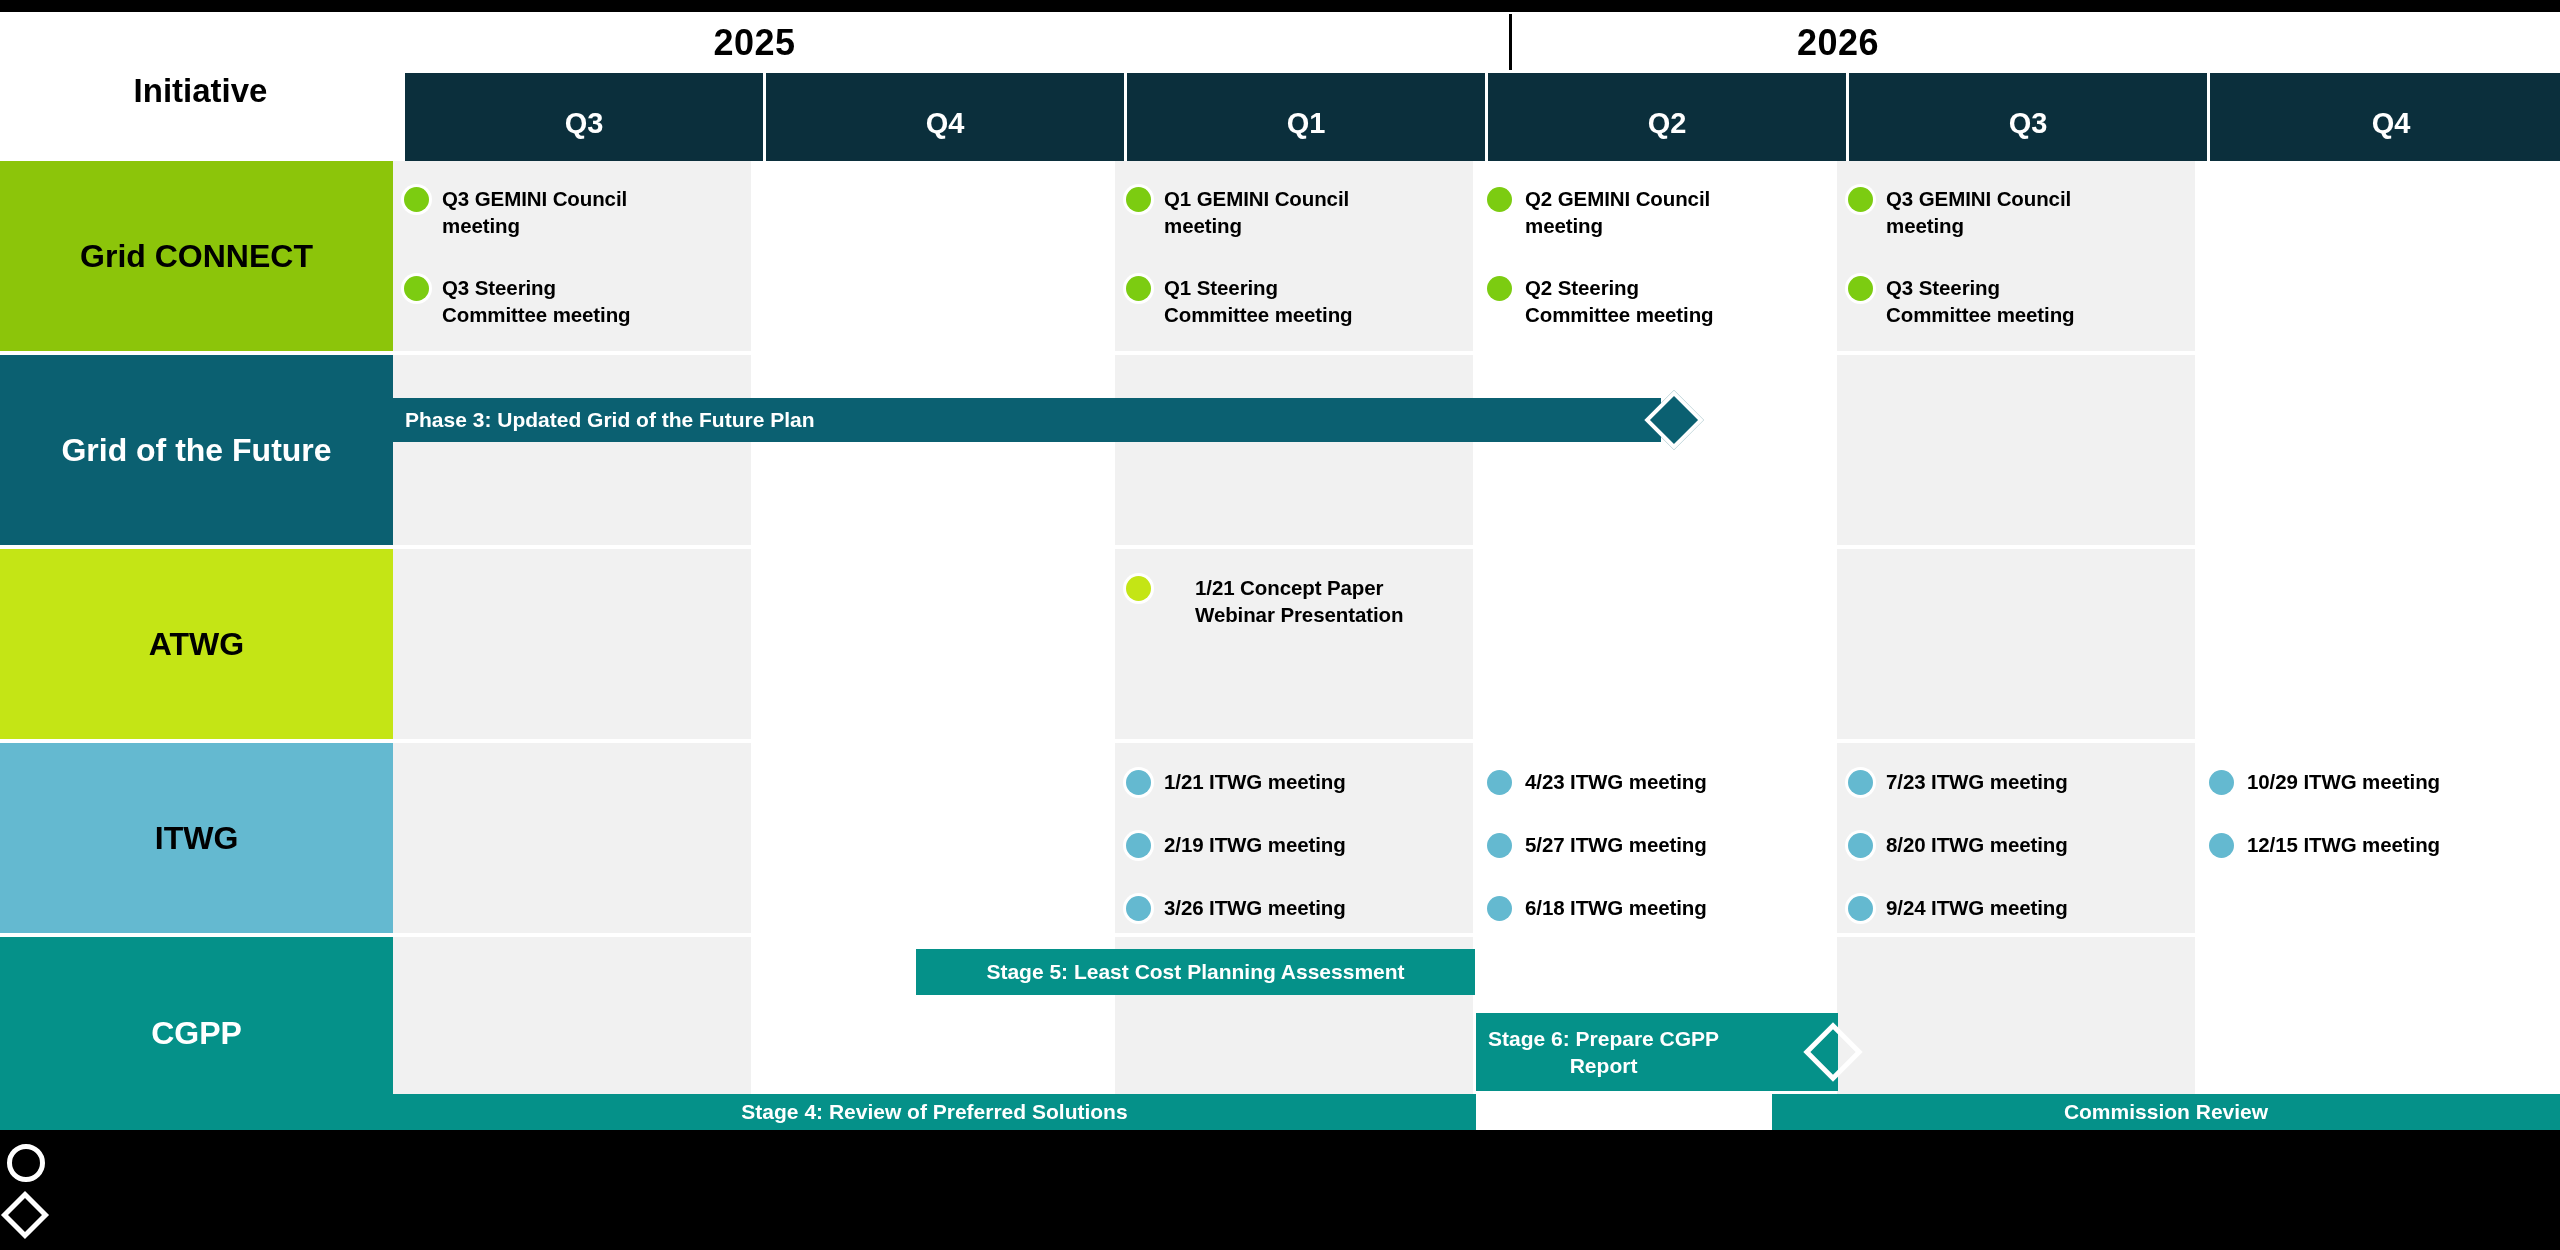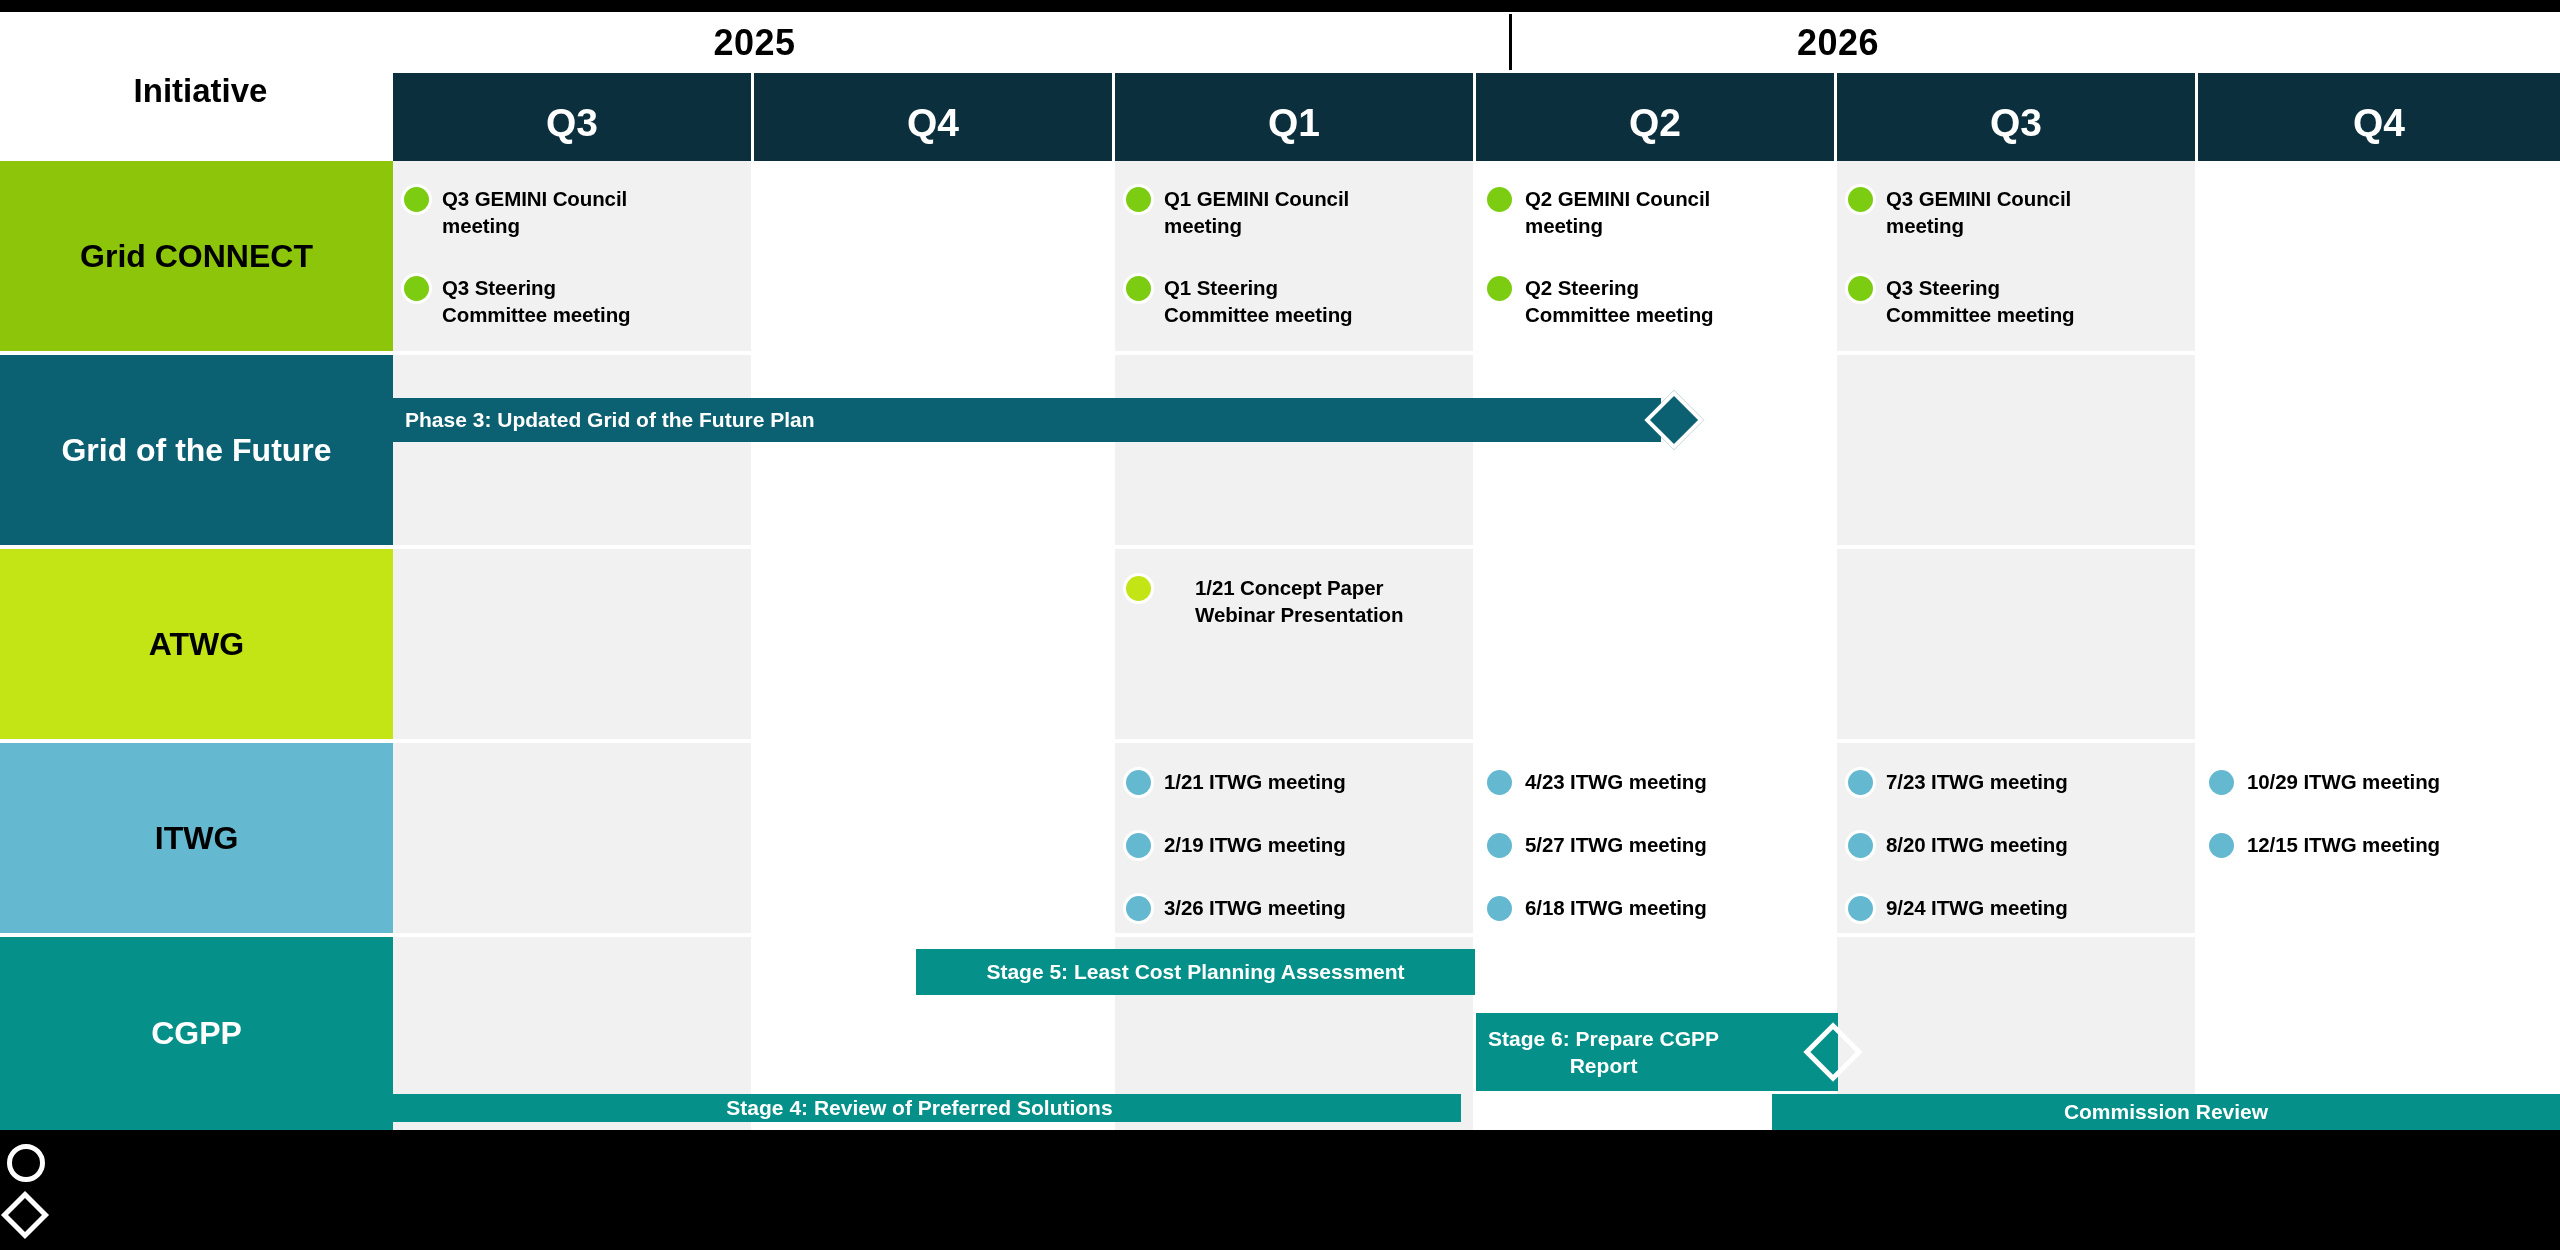--- a/index.html
+++ b/index.html
@@ -62,21 +62,21 @@
     position: absolute;
     left: 393px; top: 61px;
     width: 2167px; height: 88px;
   }
   .q-head {
     position: absolute;
     top: 0; height: 100px;
     background: #0b2f3c;
     border-right: 3px solid #ffffff;
     display: flex; align-items: center; justify-content: center;
-    color: #ffffff; font-size: 39px; font-weight: bold;
+    color: #ffffff; font-size: 29px; font-weight: bold; margin-left: 12px;
   }
   .q-head:last-child { border-right: none; }
 
   
   .body-grid {
     position: absolute;
     left: 0px; top: 149px;
     width: 2560px; height: 969px;
   }
 
@@ -327,21 +327,21 @@
       <div class="bar center" style="left:916px;top:788px;width:559px;height:46px;background:#059189;">
         <span>Stage 5: Least Cost Planning Assessment</span>
       </div>
 
       <div class="bar left" style="left:1476px;top:852px;width:362px;height:78px;background:#059189;">
         <span>Stage 6: Prepare CGPP
  Report</span>
       </div>
       <div class="diamond outline" style="left:1812px;top:870px;width:42px;height:42px;"></div>
 
-      <div class="bar center" style="left:378px;top:933px;width:1083px;height:28px;background:#059189;">
+      <div class="bar center" style="left:393px;top:933px;width:1083px;height:36px;background:#059189;">
         <span>Stage 4: Review of Preferred Solutions</span>
       </div>
 
       <div class="bar center" style="left:1772px;top:933px;width:788px;height:36px;background:#059189;">
         <span>Commission Review</span>
       </div>
 
     </div>
   </div>
 

